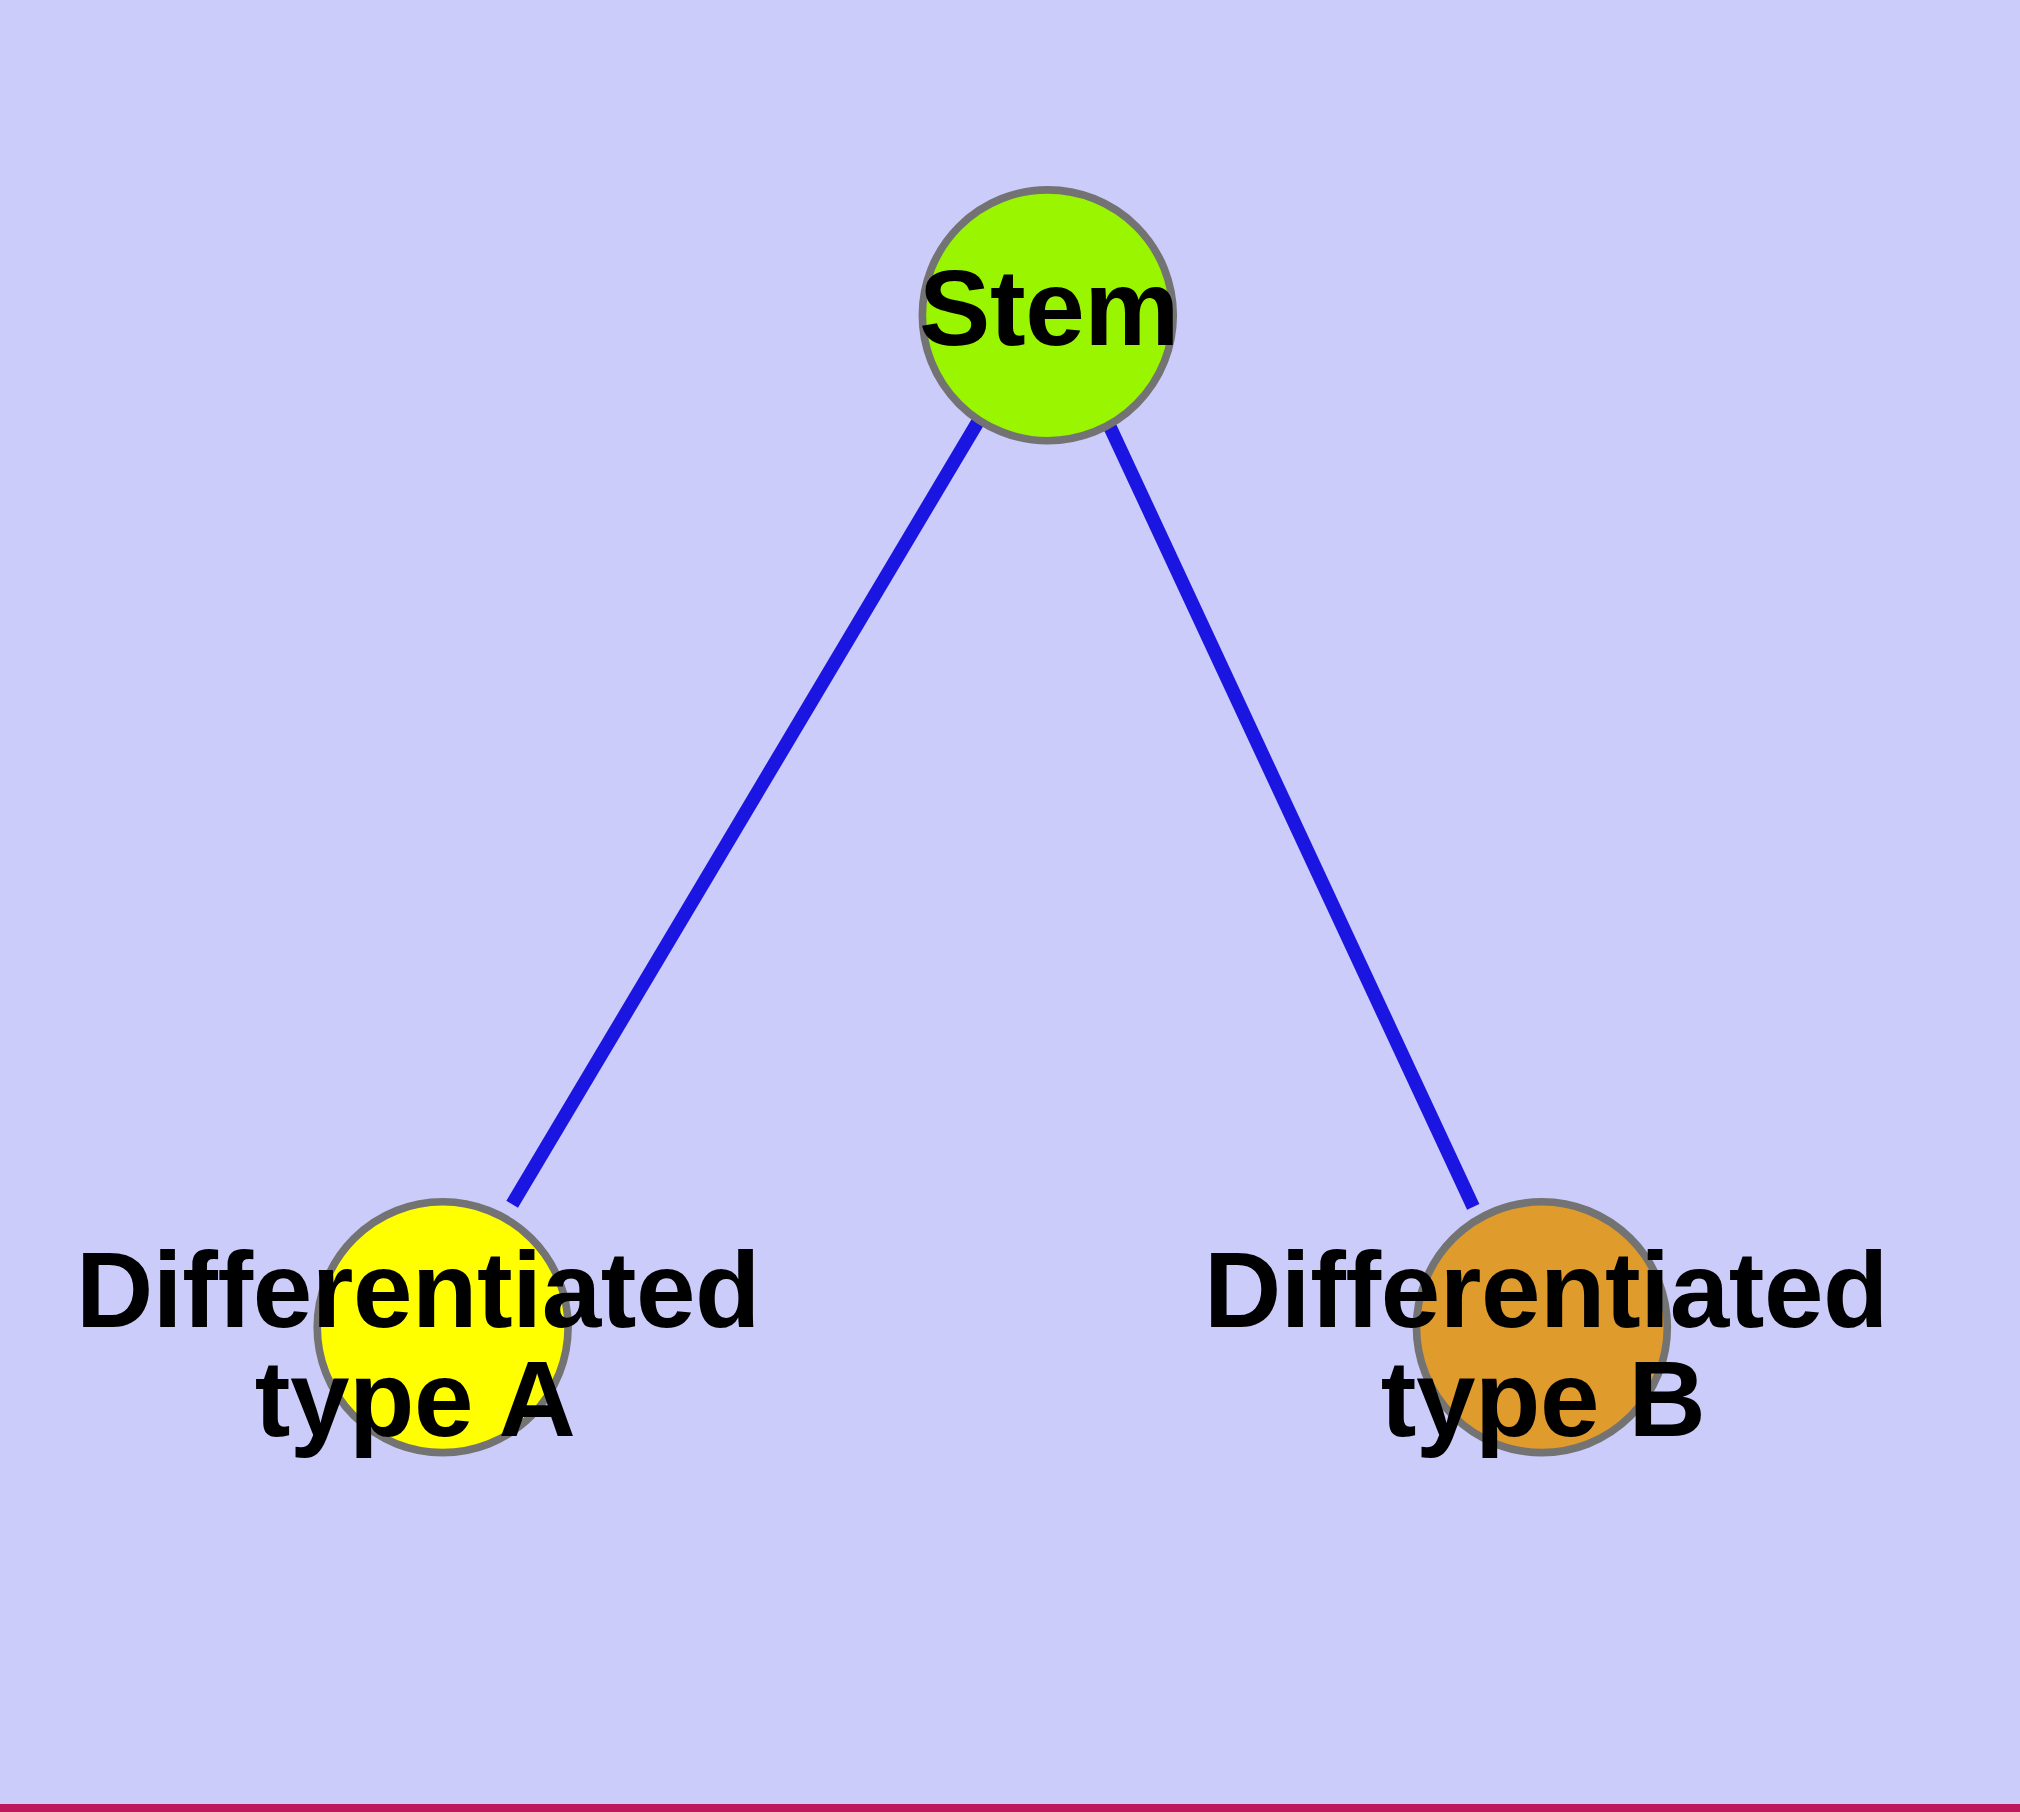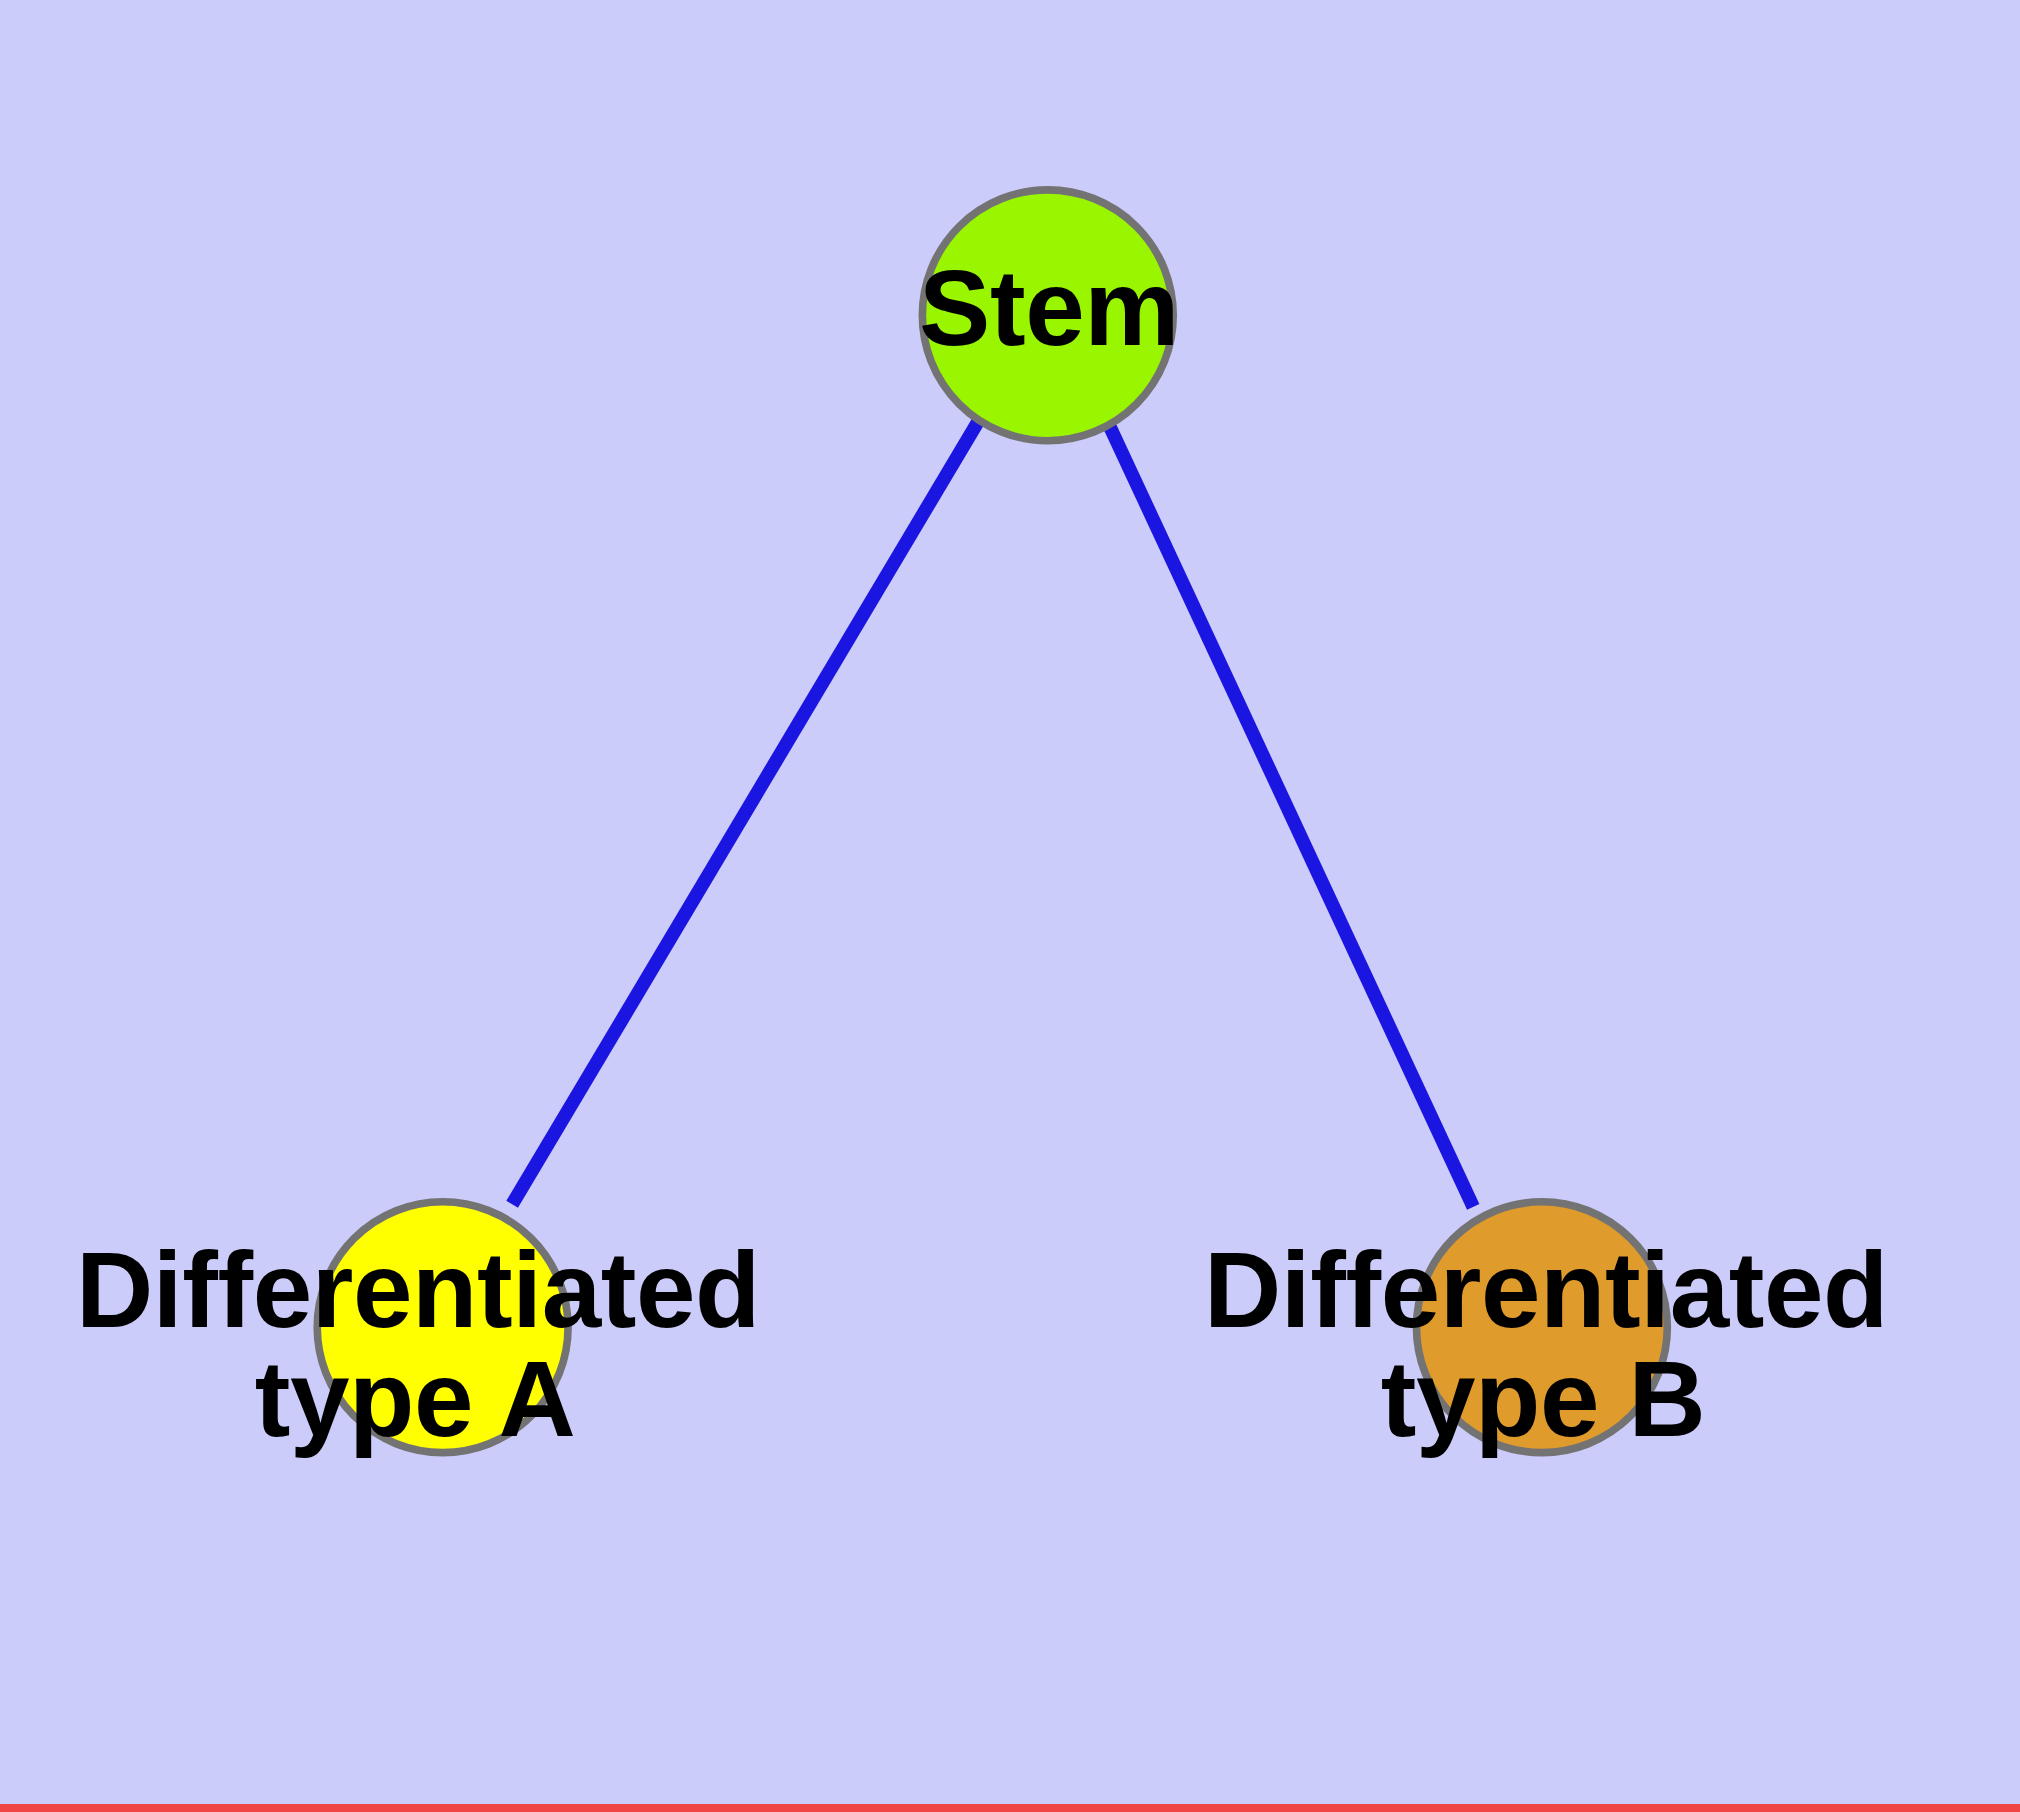--- a/index.html
+++ b/index.html
@@ -4,21 +4,21 @@
 <style>
   html, body {
     margin: 0;
     padding: 0;
     background: #ffffff;
   }
   #canvas {
     position: relative;
     width: 2021px;
     height: 1812px;
-    background: #ef4444;
+    background: #be185d;
     overflow: hidden;
     font-family: "Liberation Sans", sans-serif;
     text-decoration: underline;
   }
   #plot-area {
     position: absolute;
     left: 0;
     top: 0;
     width: 2021px;
     height: 1804px;

